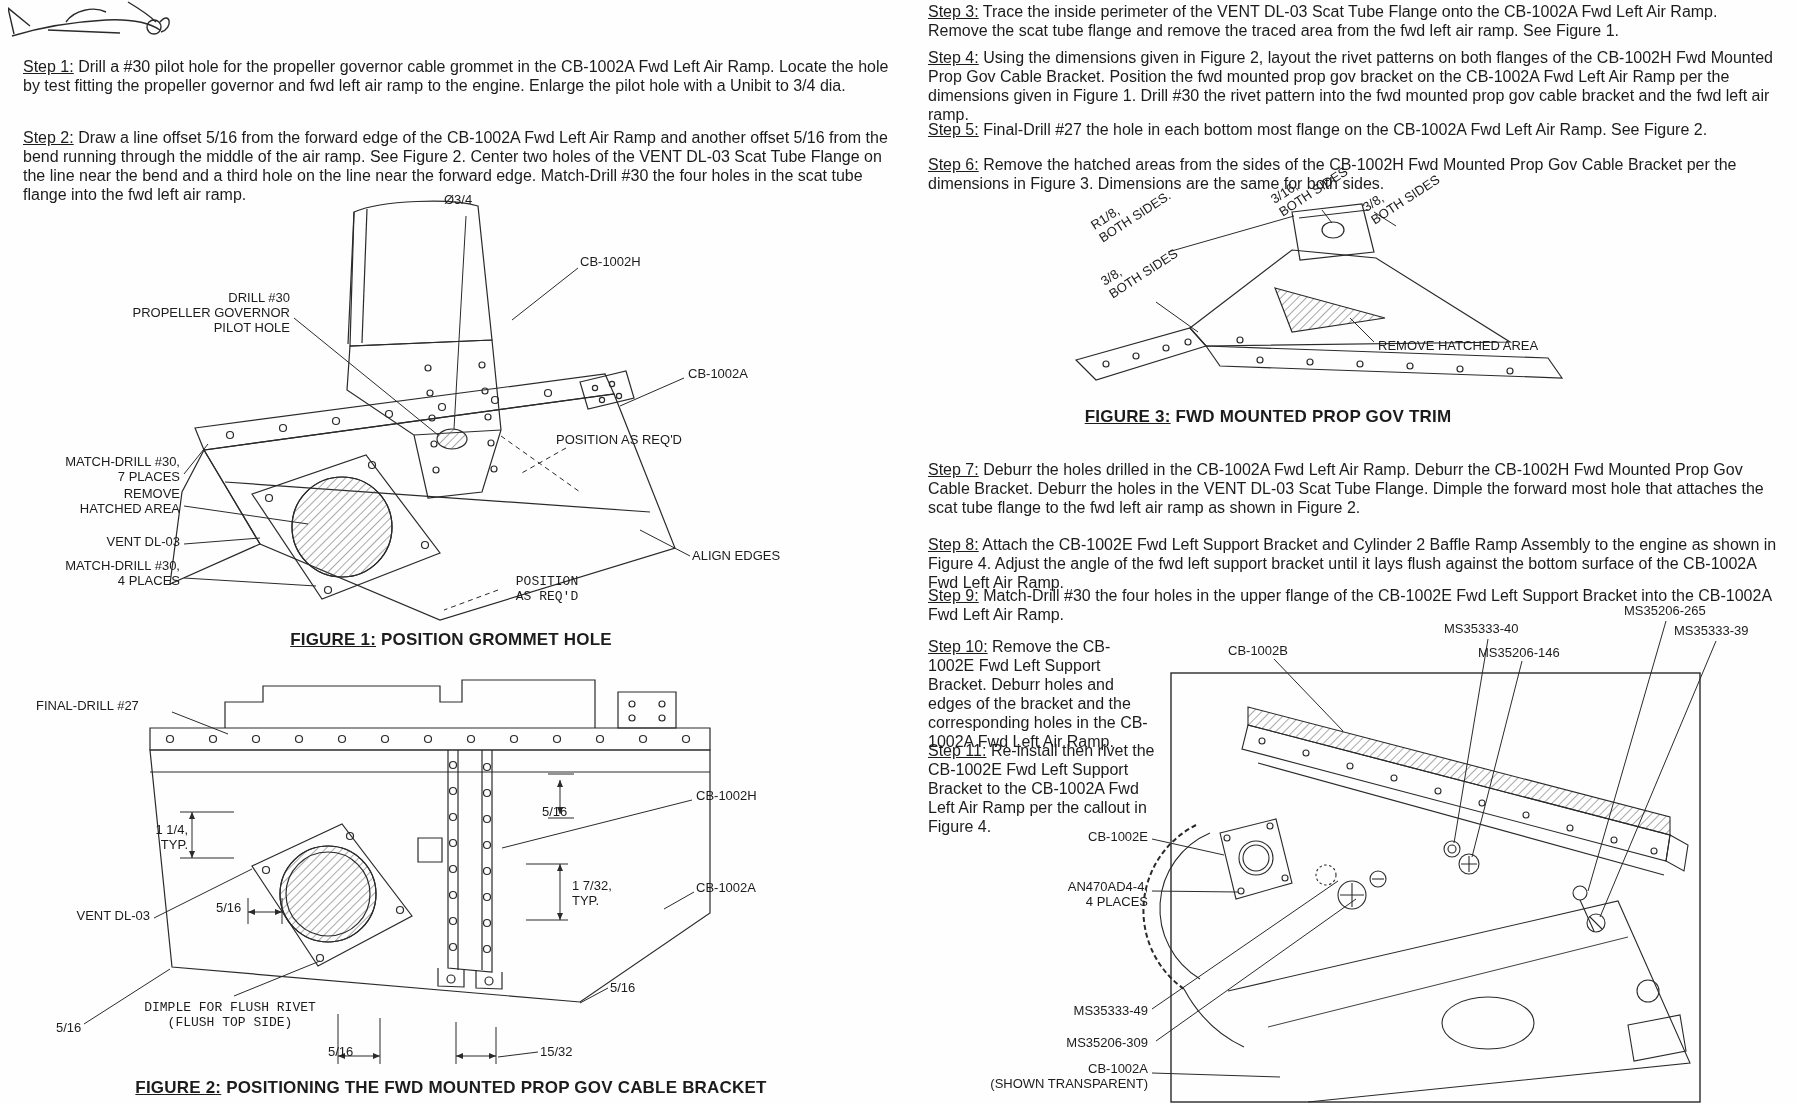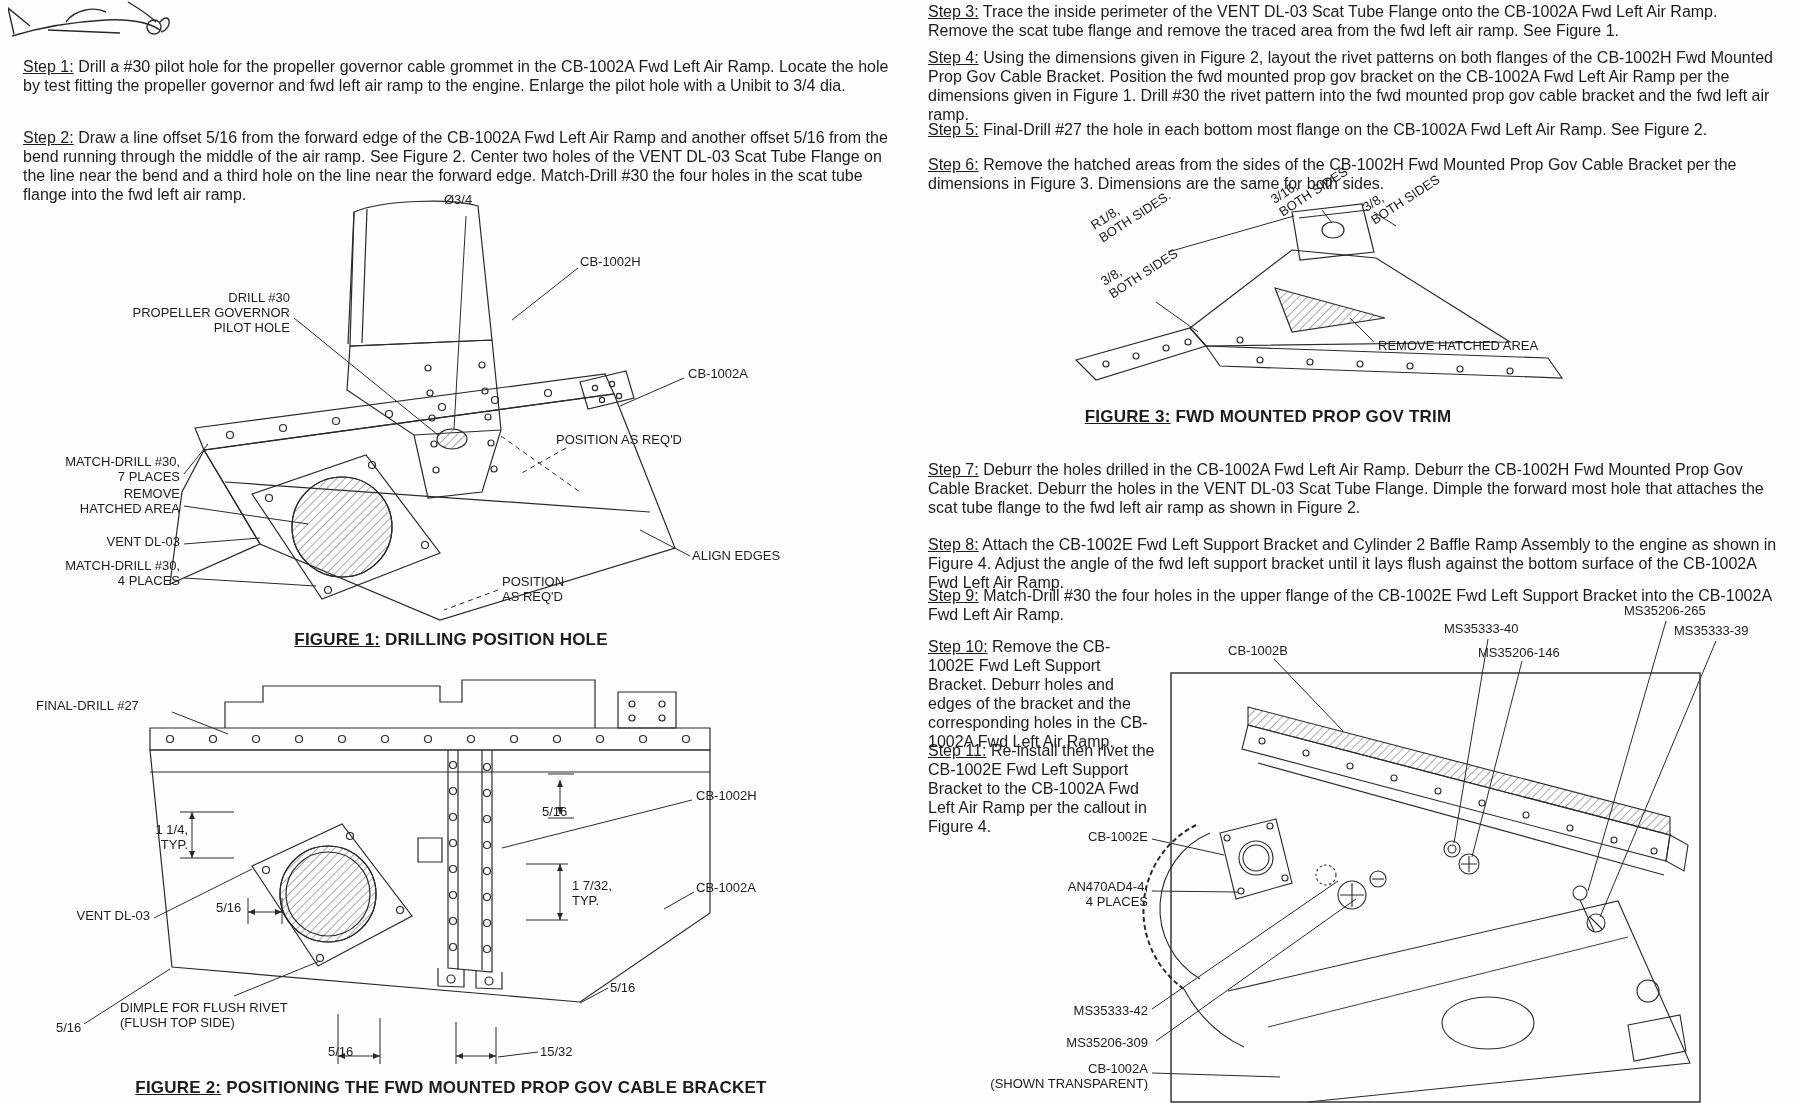--- a/index.html
+++ b/index.html
@@ -7,21 +7,21 @@
   .page {
     position:relative; width:1797px; height:1103px; background:#fefefe;
     font-family:"Liberation Sans", sans-serif; color:#1c1c1c; overflow:hidden;
   }
   .step { position:absolute; font-size:16px; line-height:19px; }
   .sl { text-decoration:underline; }
   .fig { position:absolute; }
   .fig svg { position:absolute; left:0; top:0; }
   .co { position:absolute; font-size:13px; line-height:15px; white-space:pre-line; }
   .tr { text-align:right; }
-  .tc { text-align:left; }
+  .tc { text-align:center;font-family:Liberation Mono, monospace; }
   .rot { transform:rotate(-33deg); transform-origin:left top; }
   .cap { position:absolute; font-size:17px; font-weight:bold; text-align:center; letter-spacing:.2px; }
   .cap .cl { text-decoration:underline;text-align:right; }
 </style>
 </head>
 <body>
 
 <div class="page">
 
   <svg width="165" height="44" viewBox="0 0 165 44" style="position:absolute;left:8px;top:0">
@@ -123,21 +123,21 @@
 7 PLACES</div>
     <div class="co tr" style="left:28px;top:294px;width:132px">REMOVE
 HATCHED AREA</div>
     <div class="co tr" style="left:30px;top:342px;width:130px">VENT DL-03</div>
     <div class="co tr" style="left:14px;top:366px;width:146px">MATCH-DRILL #30,
 4 PLACES</div>
     <div class="co" style="left:672px;top:356px">ALIGN EDGES</div>
     <div class="co tc" style="left:482px;top:382px;width:90px">POSITION
 AS REQ'D</div>
   </div>
-  <div class="cap" style="left:23px;top:630px;width:856px"><span class="cl">FIGURE 1:</span><span> DRILLING POSITION HOLE</span></div>
+  <div class="cap" style="left:23px;top:630px;width:856px"><span class="cl">FIGURE 1:</span><span> POSITION GROMMET HOLE</span></div>
 
   <div class="fig" style="left:20px;top:670px;width:830px;height:405px">
     <svg width="830" height="405" viewBox="0 0 830 405">
       <defs>
         <pattern id="h2" width="6" height="6" patternUnits="userSpaceOnUse" patternTransform="rotate(45)">
           <line x1="0" y1="0" x2="0" y2="6" stroke="#555" stroke-width="1"></line>
         </pattern>
         <marker id="a2e" markerWidth="8" markerHeight="8" refX="7" refY="3" orient="auto">
             <path d="M0,0 L7,3 L0,6 Z" fill="#2a2a2a"></path>
           </marker>
@@ -362,19 +362,19 @@
       </g>
     </svg>
     <div class="co" style="left:696px;top:8px">MS35206-265</div>
     <div class="co" style="left:516px;top:26px">MS35333-40</div>
     <div class="co" style="left:746px;top:28px">MS35333-39</div>
     <div class="co" style="left:550px;top:50px">MS35206-146</div>
     <div class="co" style="left:300px;top:48px">CB-1002B</div>
     <div class="co tr" style="left:80px;top:234px;width:140px">CB-1002E</div>
     <div class="co tr" style="left:60px;top:284px;width:160px">AN470AD4-4,
 4 PLACES</div>
-    <div class="co tr" style="left:60px;top:408px;width:160px">MS35333-42</div>
+    <div class="co tr" style="left:60px;top:408px;width:160px">MS35333-49</div>
     <div class="co tr" style="left:60px;top:440px;width:160px">MS35206-309</div>
     <div class="co tr" style="left:10px;top:466px;width:210px">CB-1002A
 (SHOWN TRANSPARENT)</div>
   </div>
 
 </div>
 
 </body></html>

